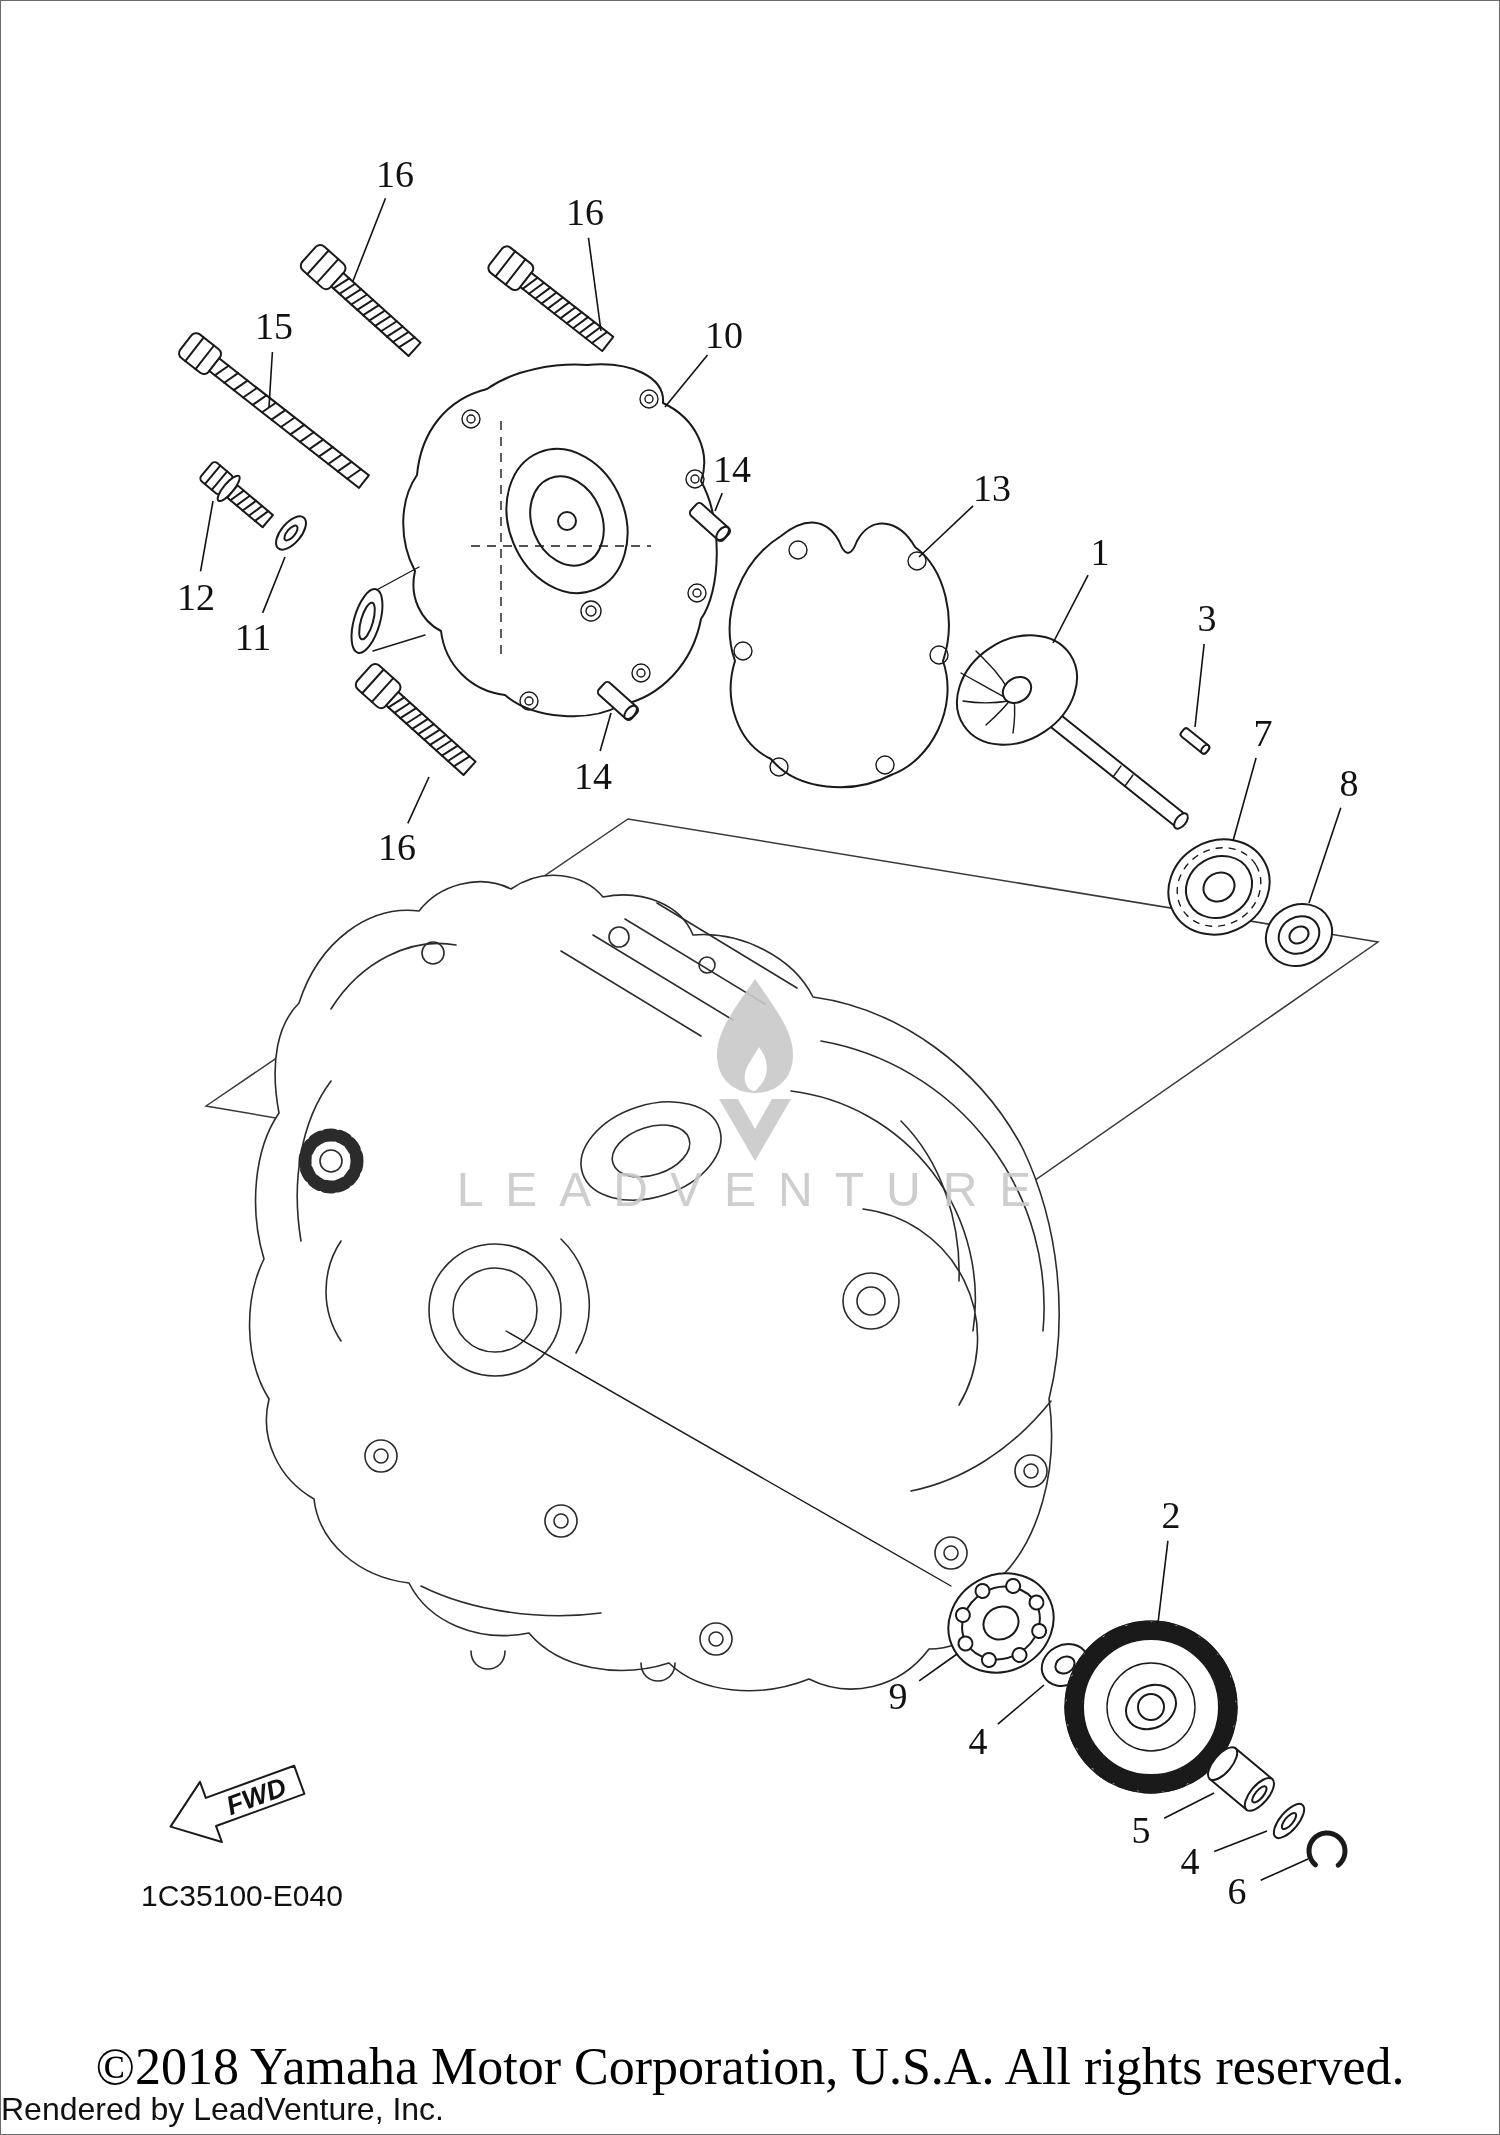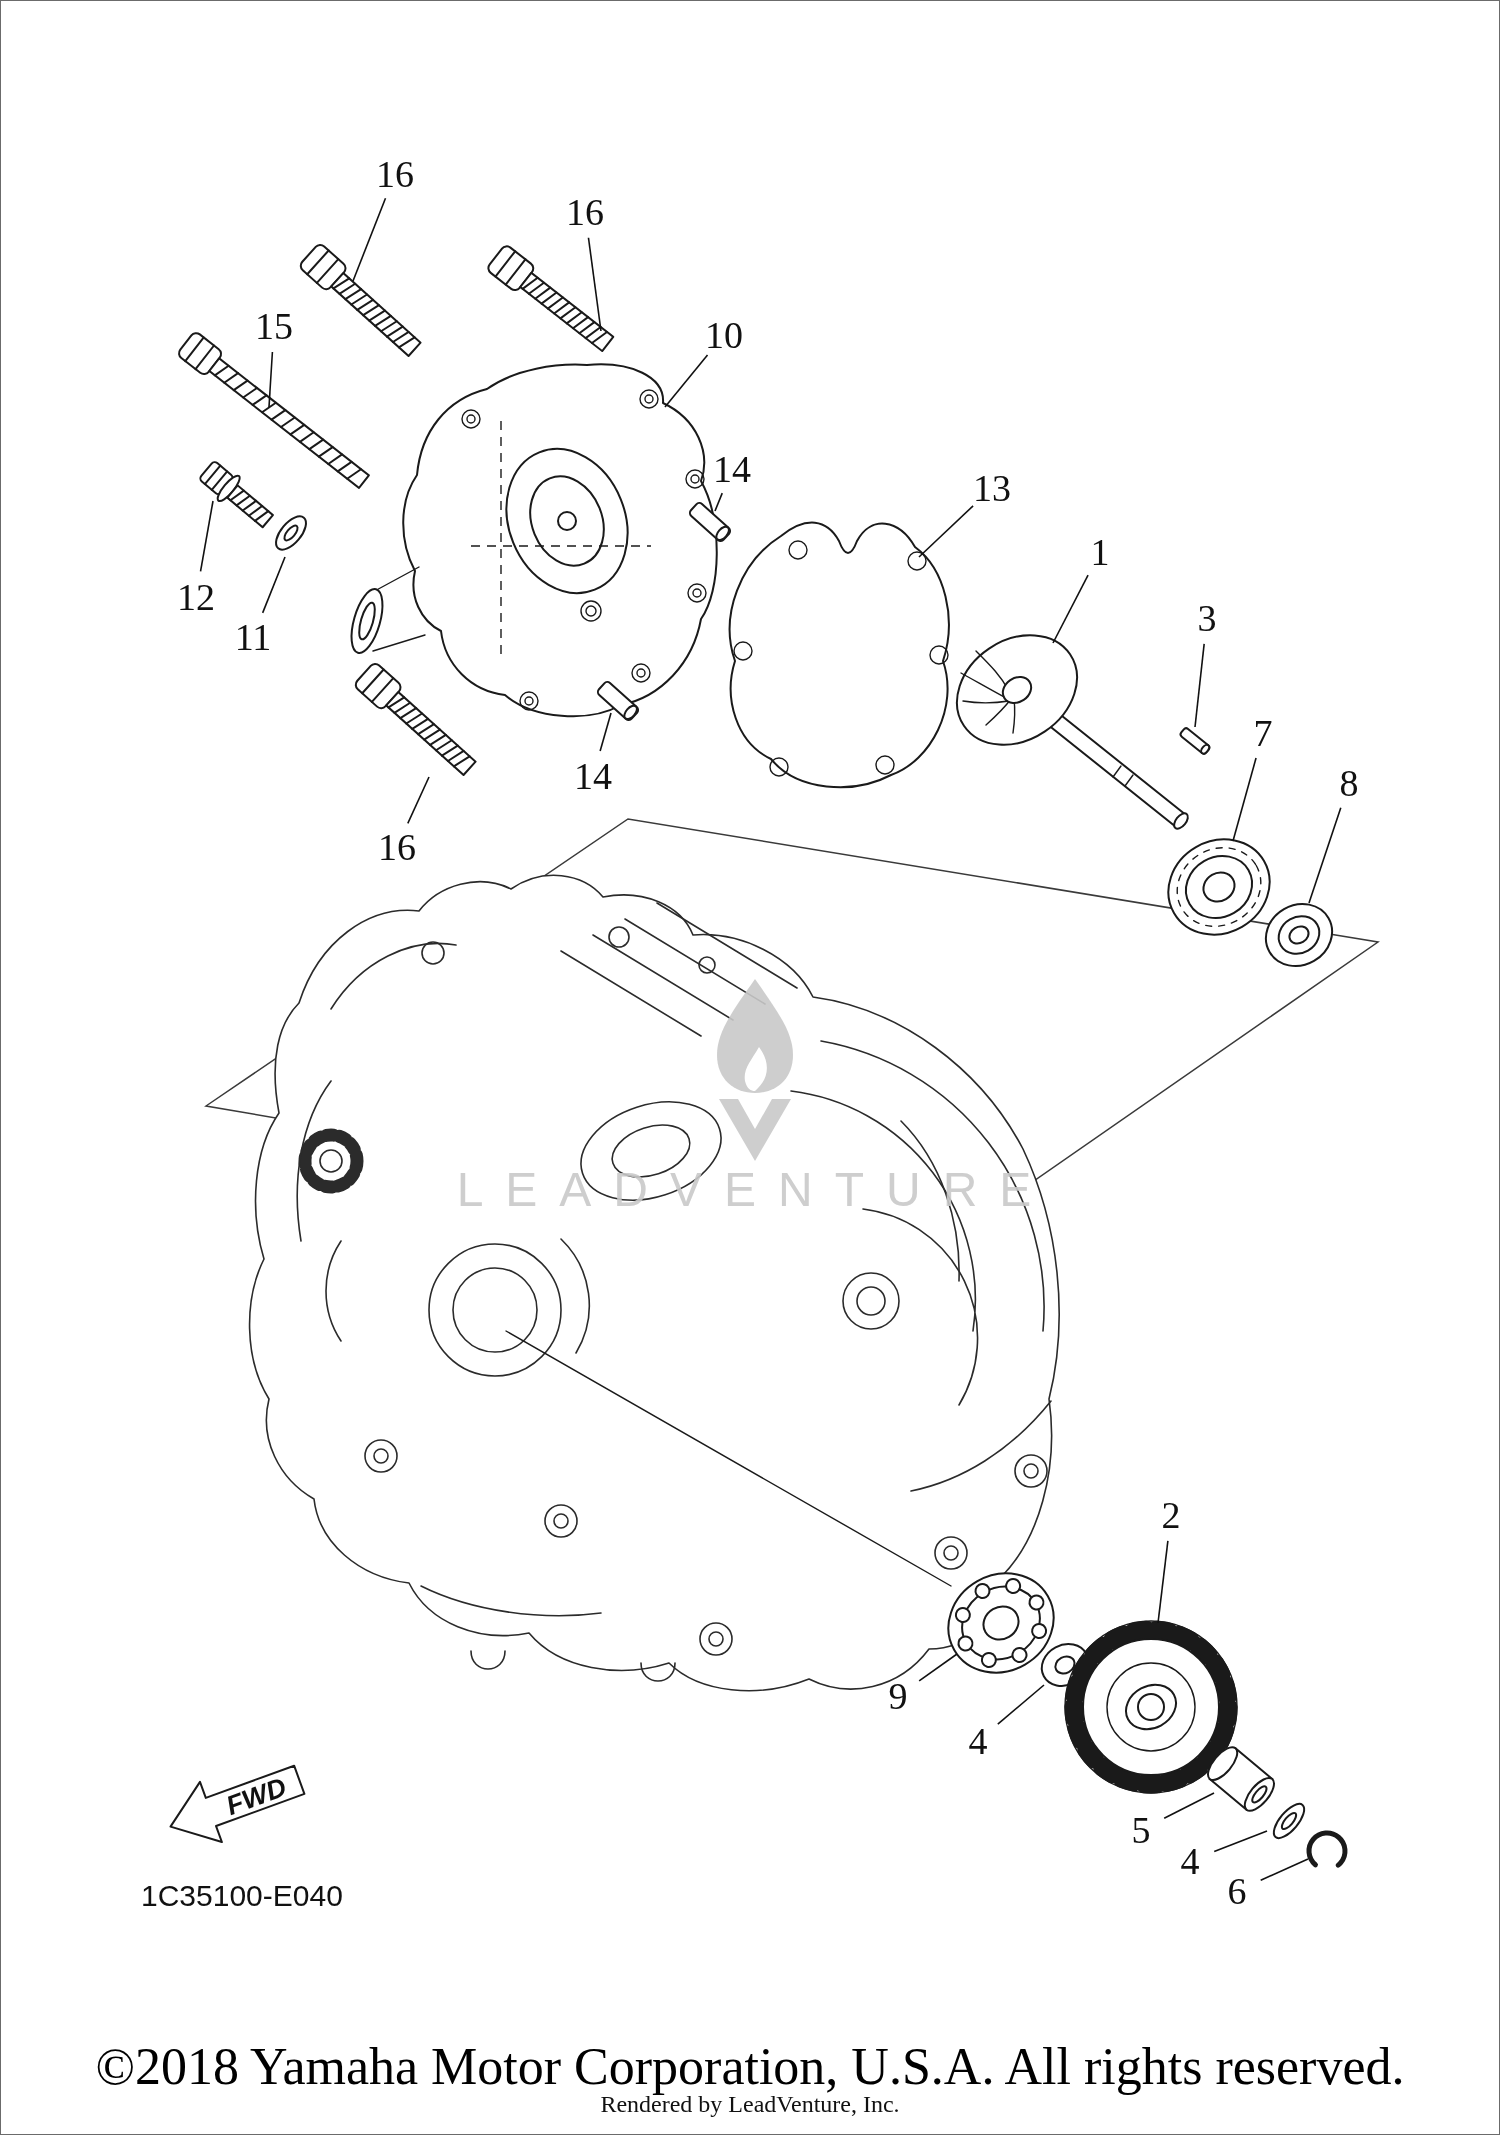--- a/index.html
+++ b/index.html
@@ -11,21 +11,21 @@
   .case-body{fill:#ffffff;stroke:#2b2b2b;stroke-width:1.6;stroke-linejoin:round;}
   .dash{fill:none;stroke:#1a1a1a;stroke-width:1.4;stroke-dasharray:9 7;}
   .frame{fill:none;stroke:#3a3a3a;stroke-width:1.5;}
   .leader{stroke:#111;stroke-width:1.6;}
   .callout{font-family:"Liberation Serif",serif;font-size:38px;fill:#111;text-anchor:middle;}
   .wm{fill:#c9c9c9;opacity:.9;}
   .wm-text{font-family:"Liberation Sans",sans-serif;font-size:48px;letter-spacing:22px;fill:#c9c9c9;text-anchor:middle;opacity:.9;}
   .fwd-text{font-family:"Liberation Sans",sans-serif;font-style:italic;font-weight:bold;font-size:27px;fill:#111;text-anchor:middle;}
   .code{font-family:"Liberation Sans",sans-serif;font-size:30px;fill:#111;}
   .copyright{position:absolute;left:0;right:0;top:2036px;text-align:center;font-family:"Liberation Serif",serif;font-size:52px;color:#000;white-space:nowrap;}
-  .renderedby{position:absolute;left:0;right:0;top:2090px;text-align:center;font-family:Liberation Serif, serif;font-size:24px;color:#111;}
+  .renderedby{position:absolute;left:0;right:0;top:2090px;text-align:left;font-family:Liberation Sans, sans-serif;font-size:32px;color:#111;}
 </style>
 </head>
 <body>
 
 <div class="page">
 
 <svg class="diagram" width="1500" height="2135" viewBox="0 0 1500 2135">
   <defs>
     <g id="def-bolt-m">
       <rect x="-4" y="-16" width="38" height="32" rx="6"></rect>

